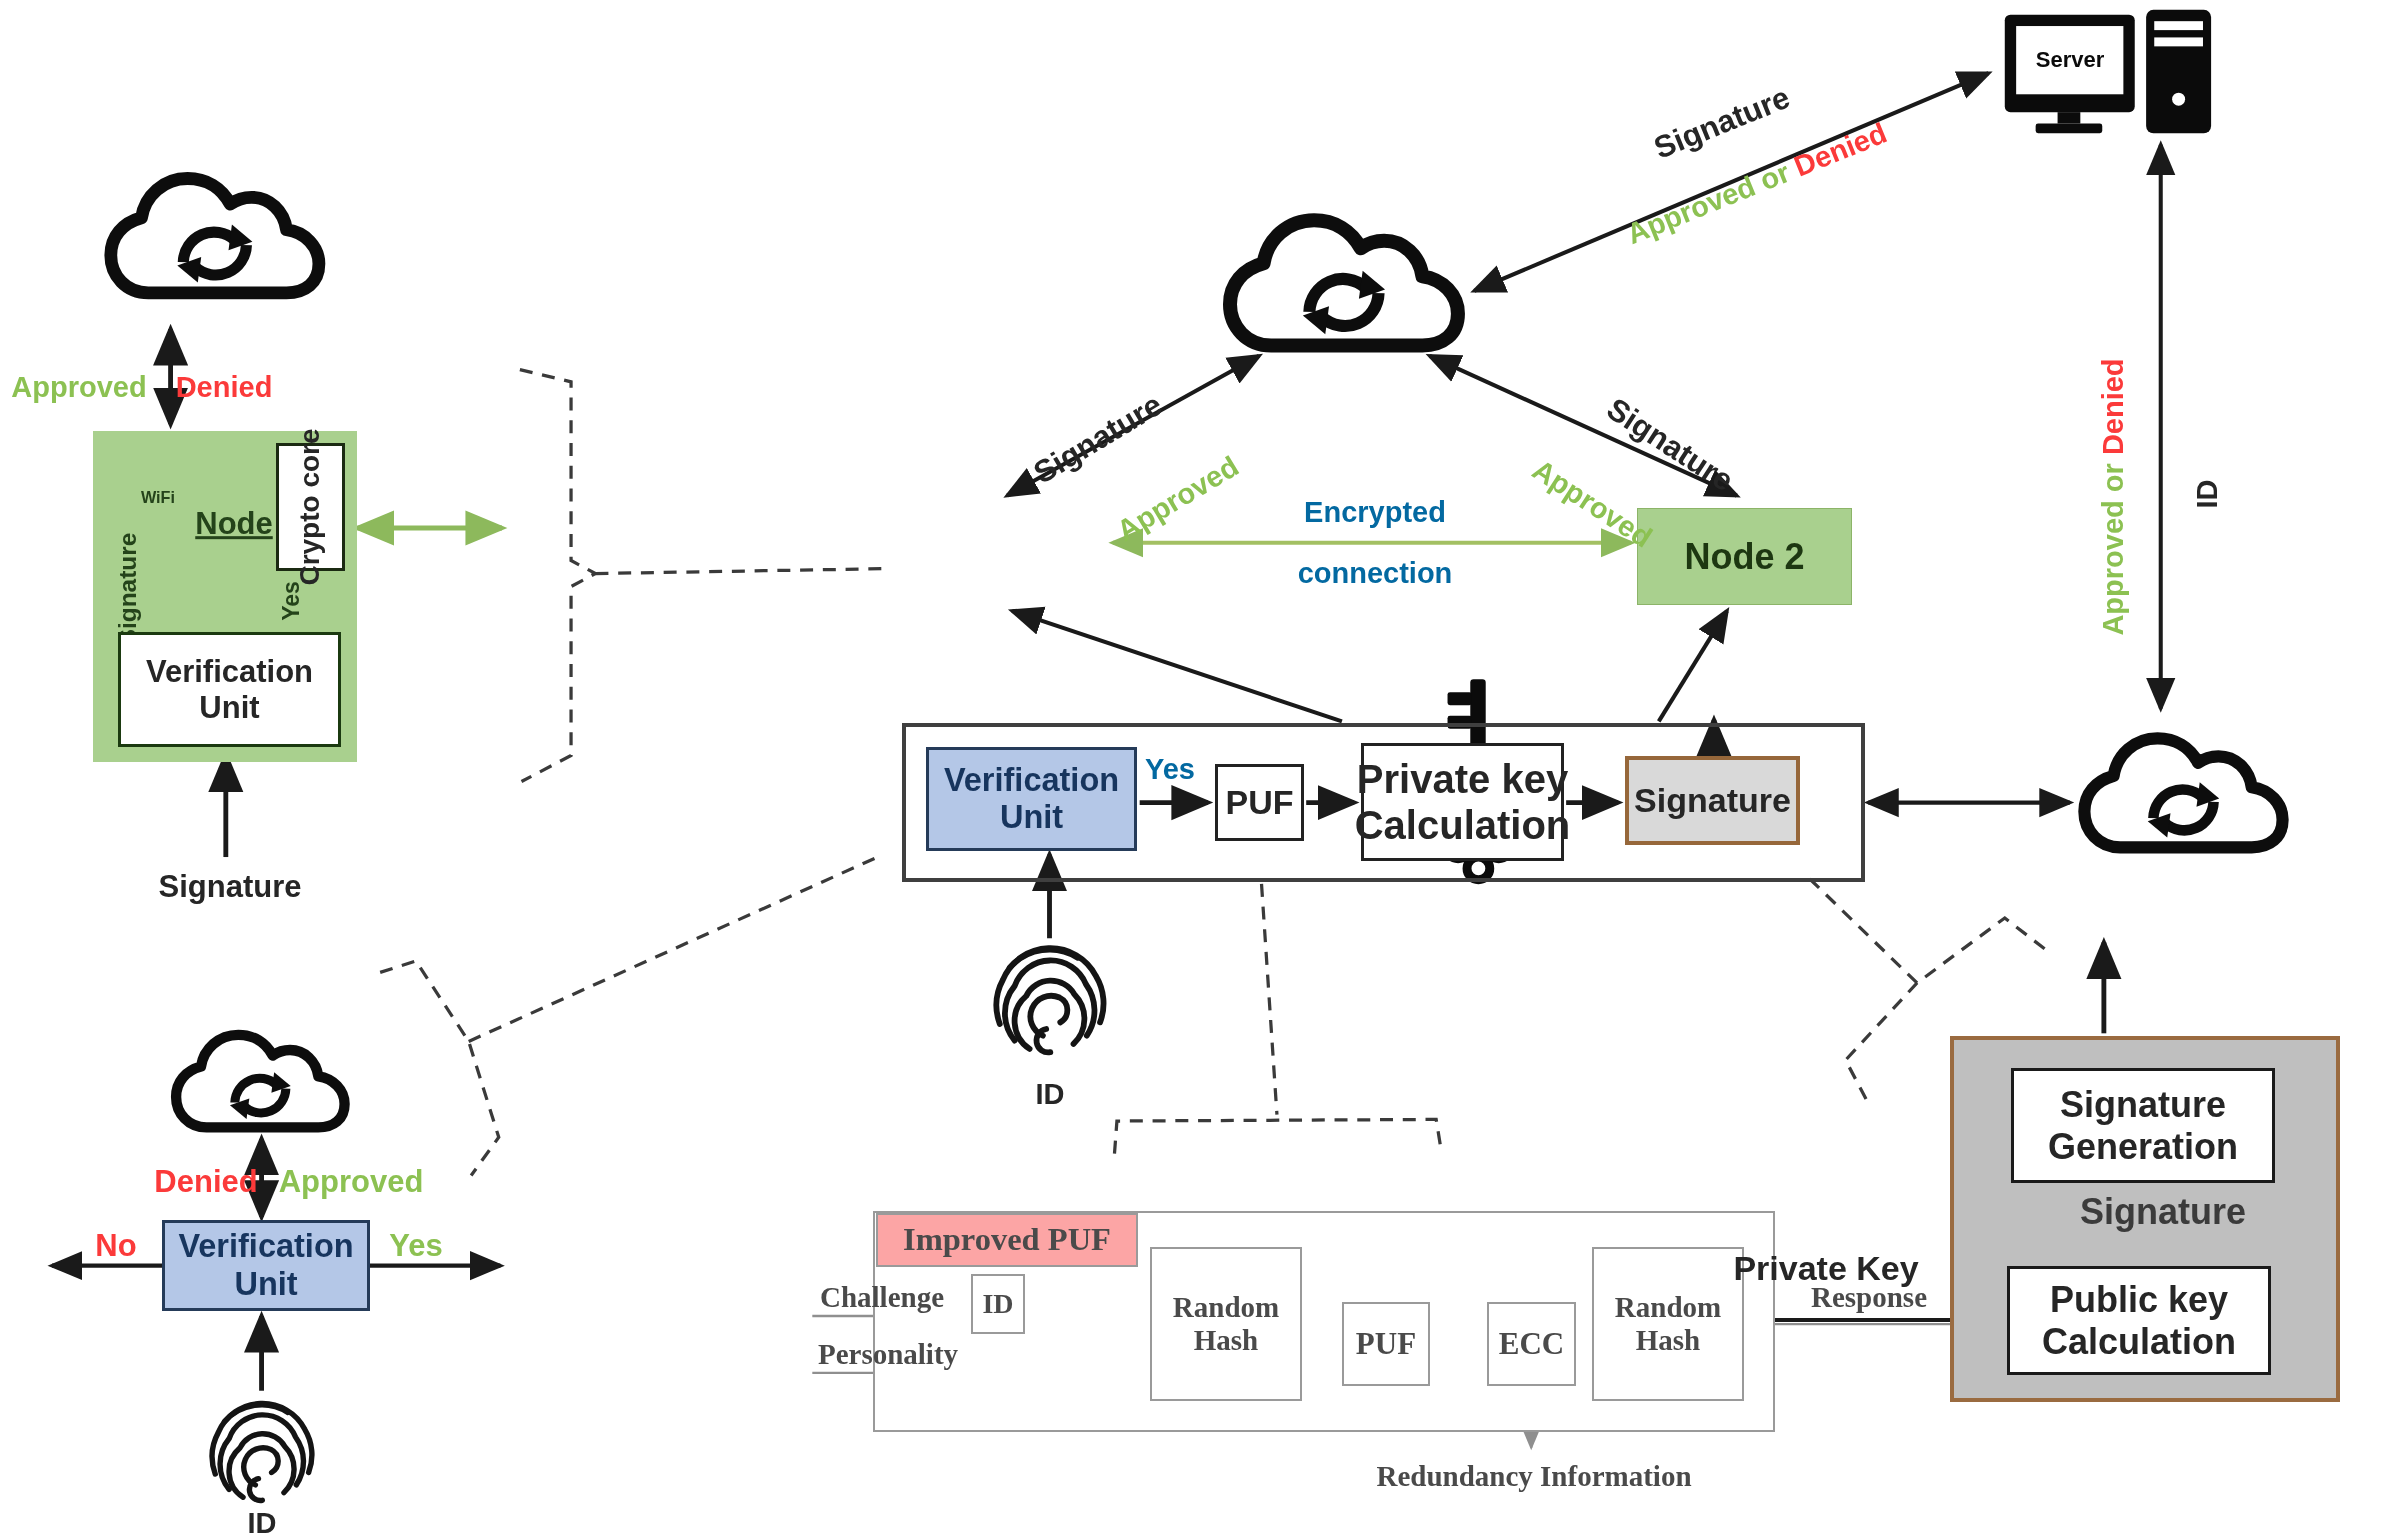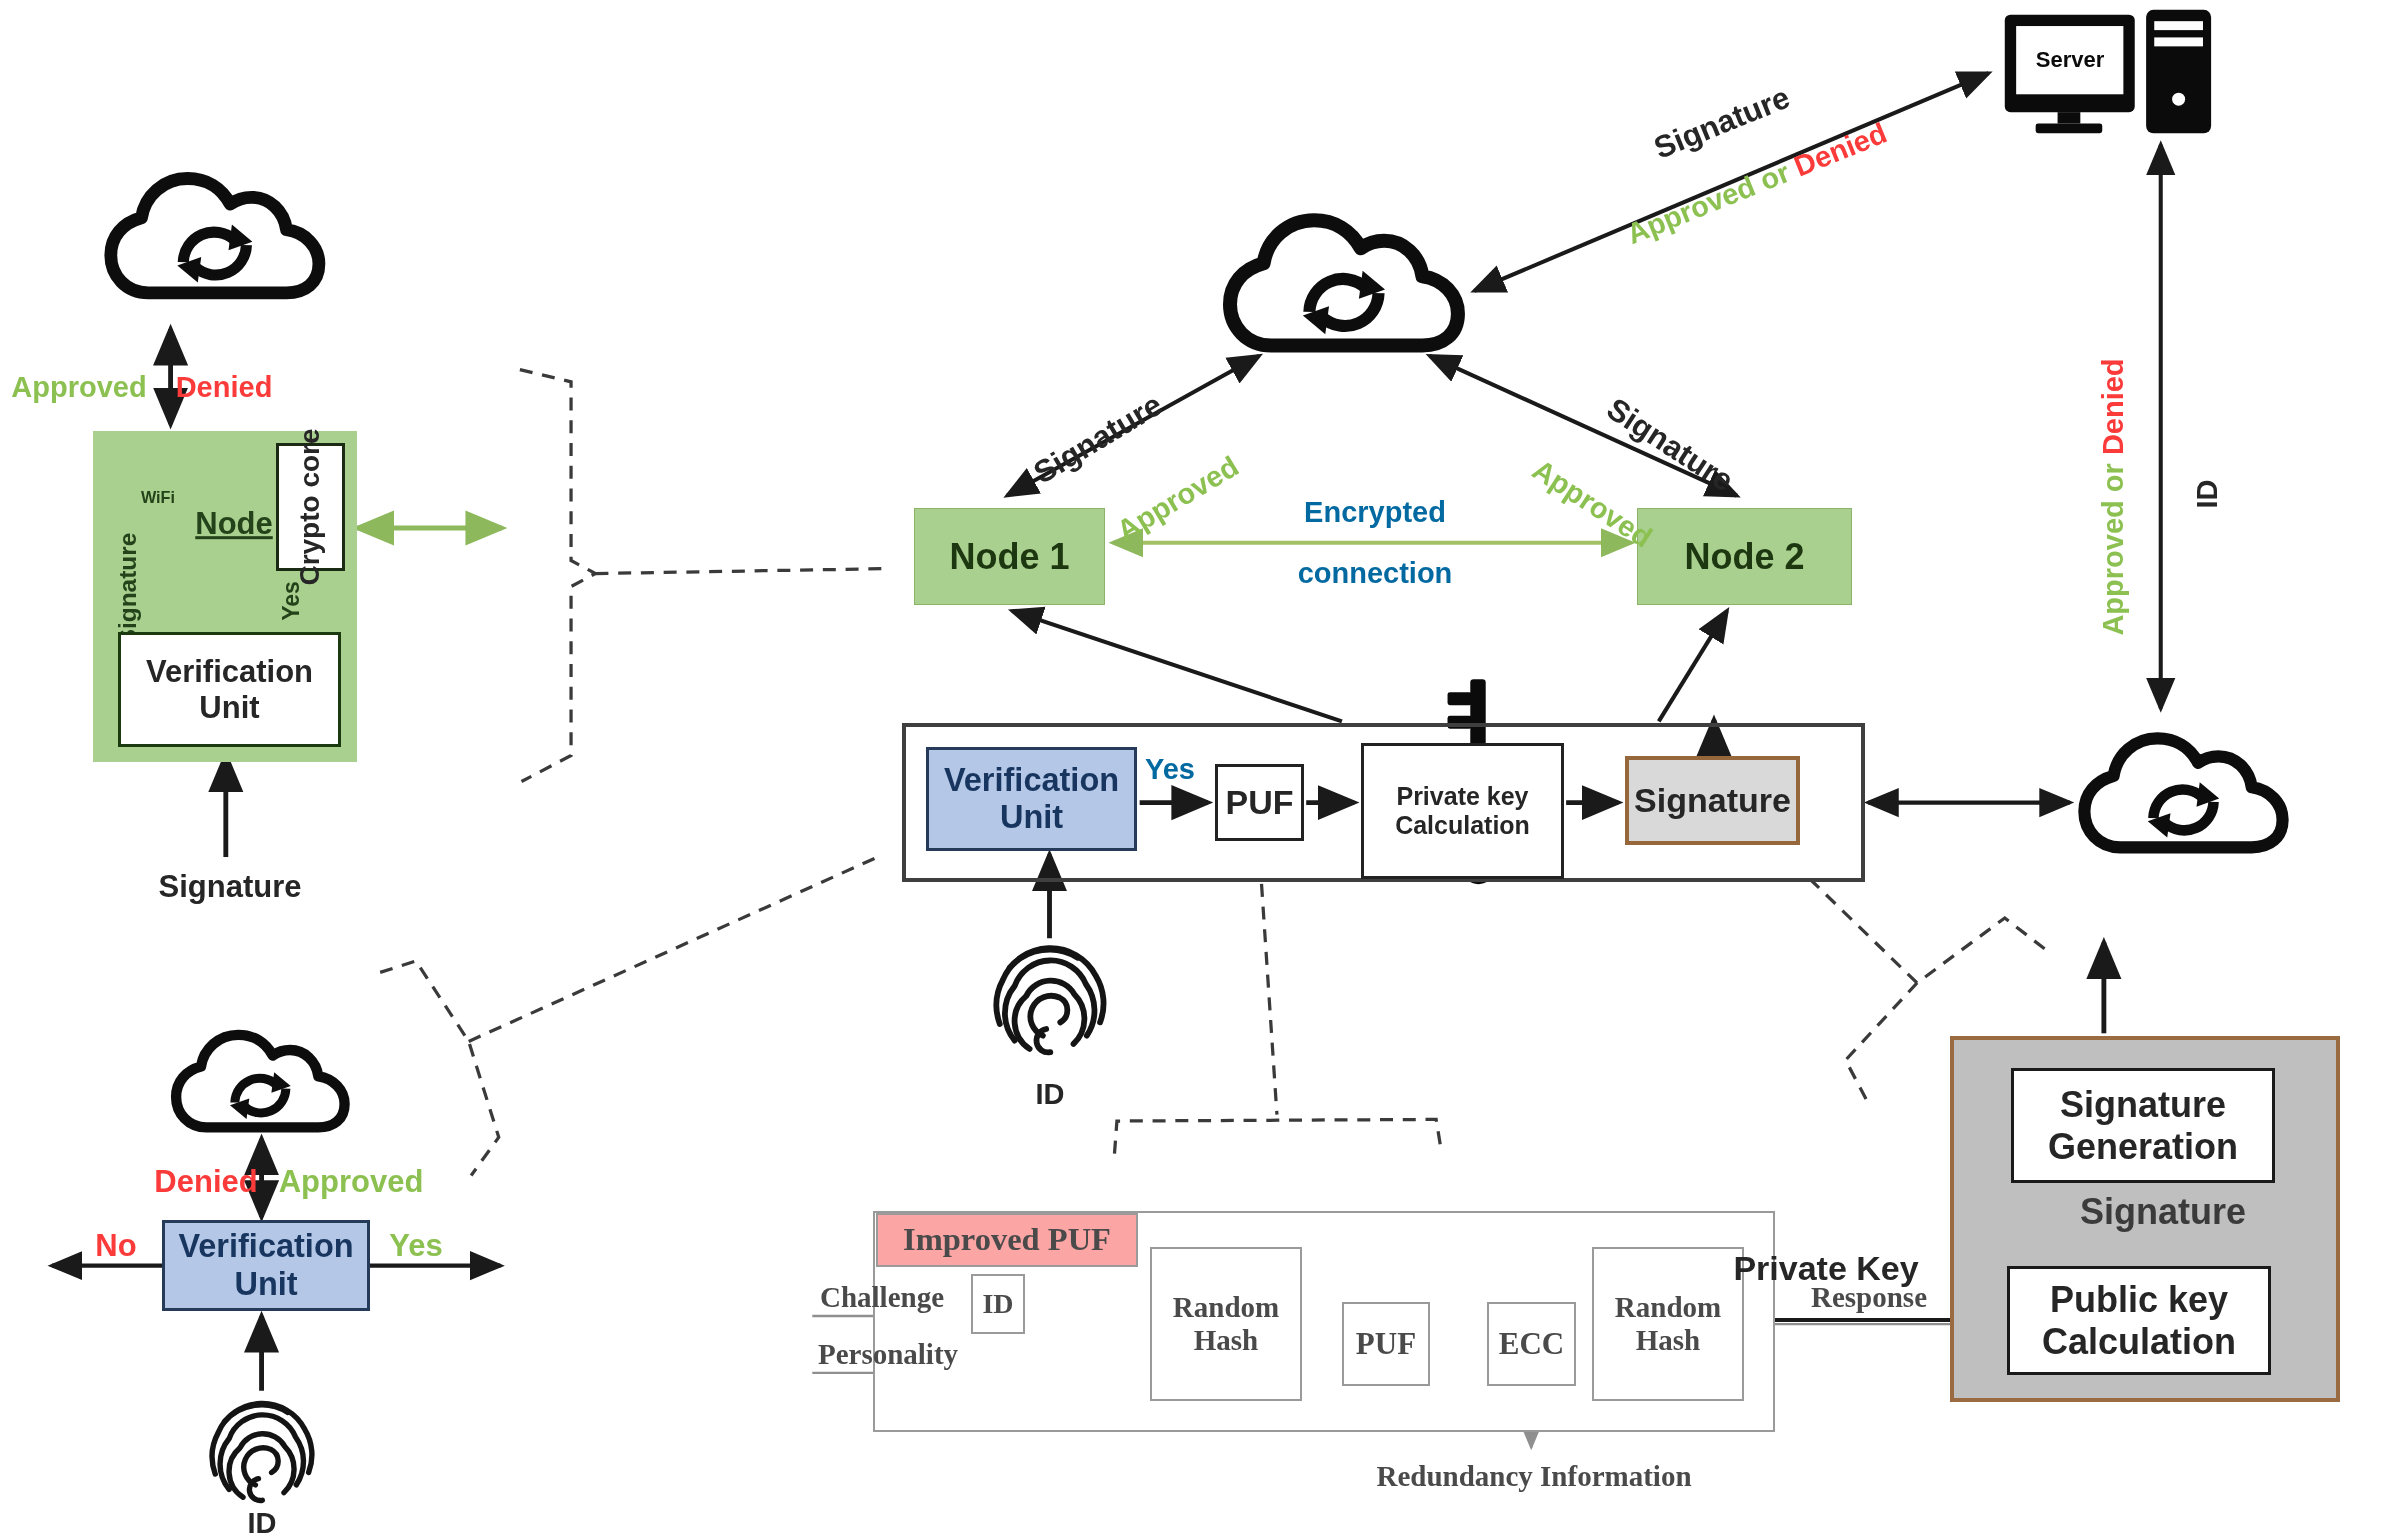--- a/index.html
+++ b/index.html
@@ -198,21 +198,20 @@
 <div class="lbl red" style="left:224px;top:388px;font-size:29px;">Denied</div>
 <div class="lbl dkgrn" style="left:158px;top:497px;font-size:16.2px;">WiFi</div>
 <div class="lbl dkgrn" style="left:234px;top:524px;font-size:31px;text-decoration:underline;">Node</div>
 <div class="bx" style="left:276px;top:443px;width:69px;height:128px;background:#fff;border:3.2px solid #1b2a12;"></div>
 <div class="lbl ink" style="left:310px;top:507px;font-size:28px;transform:translate(-50%,-50%) rotate(-90deg);">Crypto core</div>
 <div class="lbl dkgrn" style="left:128px;top:589px;font-size:24.4px;transform:translate(-50%,-50%) rotate(-90deg);">Signature</div>
 <div class="lbl dkgrn" style="left:291px;top:601px;font-size:23px;transform:translate(-50%,-50%) rotate(-90deg);">Yes</div>
 <div class="bx ink" style="left:118px;top:632px;width:223px;height:115px;background:#fff;border:3.2px solid #1b3a10;font-size:31px;padding:0 13px;white-space:normal;">Verification Unit</div>
 <div class="lbl ink" style="left:230px;top:887px;font-size:31px;">Signature</div>
 
-<div class="bx" style="left:914px;top:508px;width:191px;height:97px;background:#a9d08e;border:1.6px solid #8cb468;font-size:36px;color:#1d3711;">Node 1</div>
 <div class="bx" style="left:1637px;top:508px;width:215px;height:97px;background:#a9d08e;border:1.6px solid #8cb468;font-size:36px;color:#1d3711;">Node 2</div>
 <div class="lbl brightgrn" style="left:1375px;top:513px;font-size:29px;">Encrypted</div>
 <div class="lbl brightgrn" style="left:1375px;top:574px;font-size:29px;">connection</div>
 <div class="lbl ink" style="left:1098px;top:439px;font-size:31px;transform:translate(-50%,-50%) rotate(-31deg);">Signature</div>
 <div class="lbl grn" style="left:1178px;top:499px;font-size:29px;transform:translate(-50%,-50%) rotate(-31deg);">Approved</div>
 <div class="lbl ink" style="left:1670px;top:445px;font-size:31px;transform:translate(-50%,-50%) rotate(33deg);">Signature</div>
 <div class="lbl grn" style="left:1592px;top:504px;font-size:29px;transform:translate(-50%,-50%) rotate(33deg);">Approved</div>
 <div class="lbl ink" style="left:1722px;top:123px;font-size:31px;transform:translate(-50%,-50%) rotate(-22deg);">Signature</div>
 <div class="lbl" style="left:1757px;top:184px;font-size:29px;transform:translate(-50%,-50%) rotate(-22deg);">
   <span class="grn">Approved or </span><span class="red">Denied</span>
@@ -221,21 +220,21 @@
 <div class="lbl" style="left:2070px;top:60px;font-size:22px;color:#0b0b0b;">Server</div>
 <div class="lbl" style="left:2114px;top:497px;font-size:29px;transform:translate(-50%,-50%) rotate(-90deg);">
   <span class="grn">Approved or </span><span class="red">Denied</span>
 </div>
 <div class="lbl ink" style="left:2208px;top:494px;font-size:29px;transform:translate(-50%,-50%) rotate(-90deg);">ID</div>
 
 <div class="bx" style="left:902px;top:723px;width:963px;height:159px;background:transparent;border:4.1px solid #3f3f3f;"></div>
 <div class="bx" style="left:926px;top:747px;width:211px;height:104px;background:#b4c7e7;border:3.2px solid #253b59;font-size:32.5px;color:#17355e;white-space:normal;padding:0 11.4px;">Verification Unit</div>
 <div class="lbl brightgrn" style="left:1170px;top:770px;font-size:29px;">Yes</div>
 <div class="bx ink" style="left:1215px;top:764px;width:89px;height:77px;background:#fff;border:3.2px solid #222;font-size:34px;">PUF</div>
-<div class="bx ink" style="left:1361px;top:743px;width:203px;height:136px;background:#fff;border:3.2px solid #222;font-size:25px;white-space:normal;padding:0 8.1px;">Private key Calculation</div>
+<div class="bx ink" style="left:1361px;top:743px;width:203px;height:118px;background:#fff;border:3.2px solid #222;font-size:40px;white-space:normal;padding:0 8.1px;">Private key Calculation</div>
 <div class="bx ink" style="left:1625px;top:756px;width:175px;height:89px;background:#d9d9d9;border:4.1px solid #96673a;font-size:34px;">Signature</div>
 <div class="lbl ink" style="left:1050px;top:1095px;font-size:29px;">ID</div>
 
 <div class="lbl red" style="left:206px;top:1182px;font-size:31px;">Denied</div>
 <div class="lbl grn" style="left:351px;top:1182px;font-size:31px;">Approved</div>
 <div class="bx" style="left:162px;top:1220px;width:208px;height:91px;background:#b4c7e7;border:3.2px solid #253b59;font-size:32.5px;color:#17355e;white-space:normal;padding:0 8.1px;">Verification Unit</div>
 <div class="lbl red" style="left:116px;top:1246px;font-size:31px;">No</div>
 <div class="lbl grn" style="left:416px;top:1246px;font-size:31px;">Yes</div>
 <div class="lbl ink" style="left:262px;top:1524px;font-size:29px;">ID</div>
 

